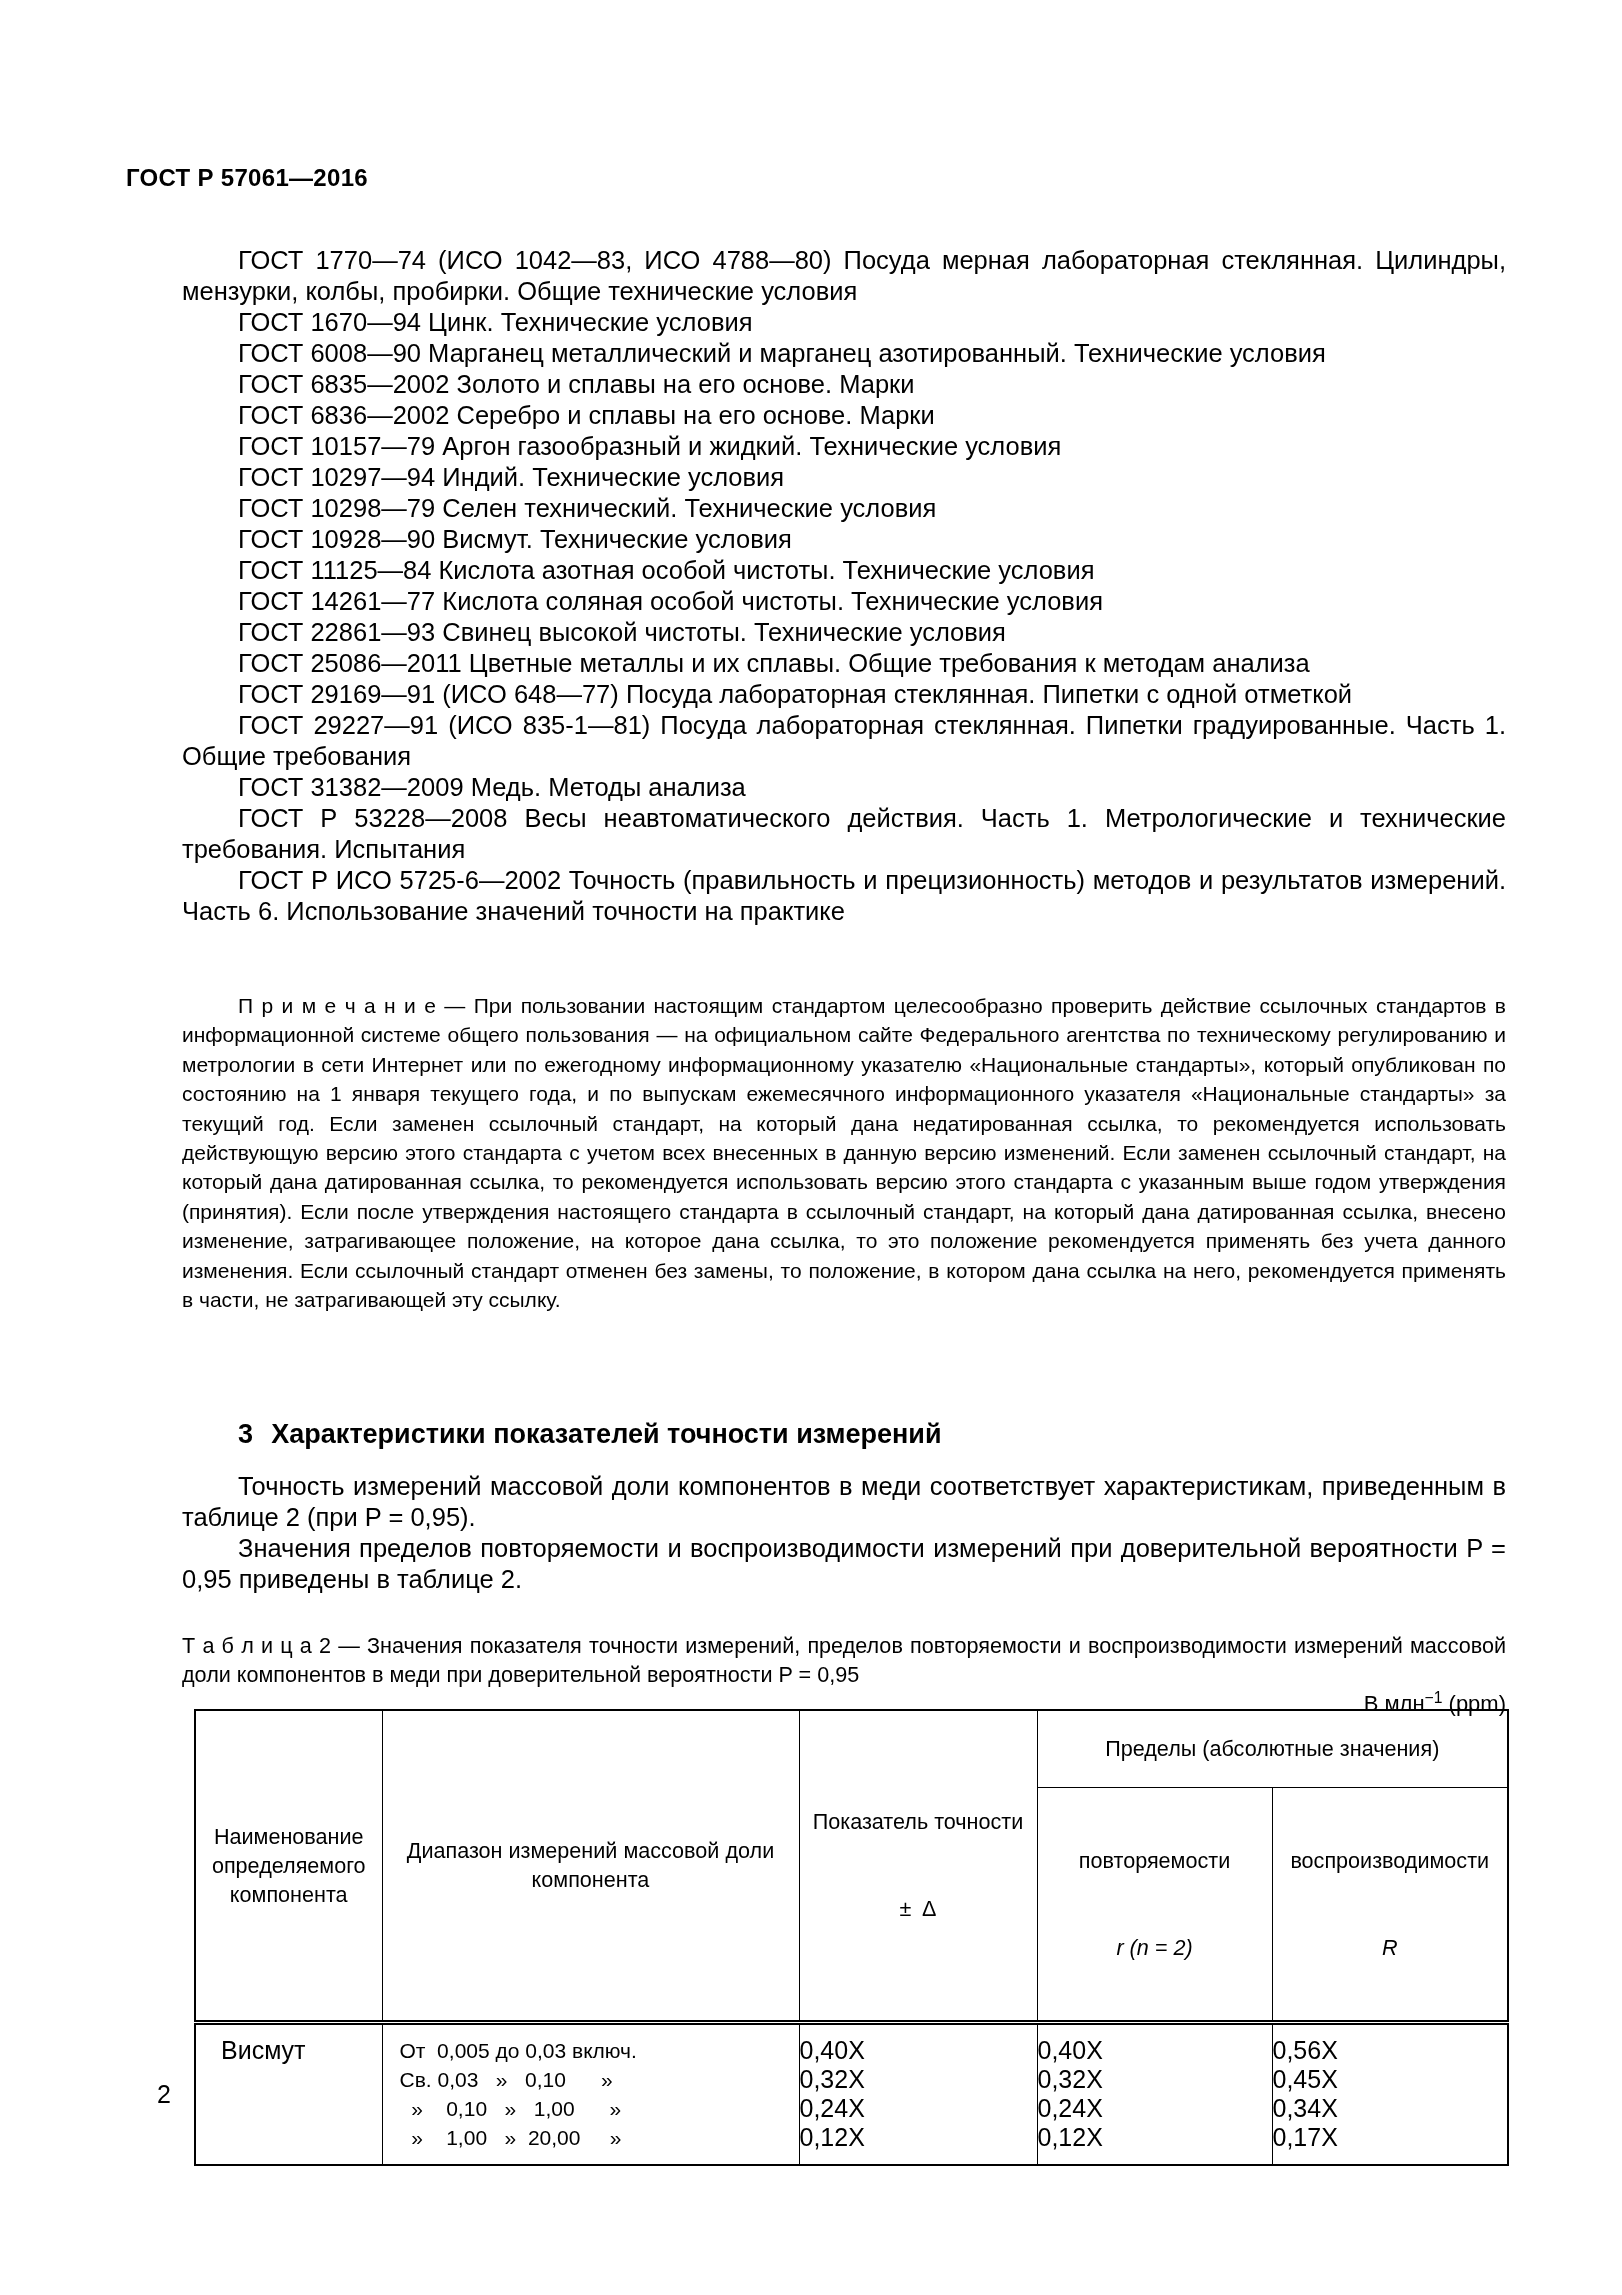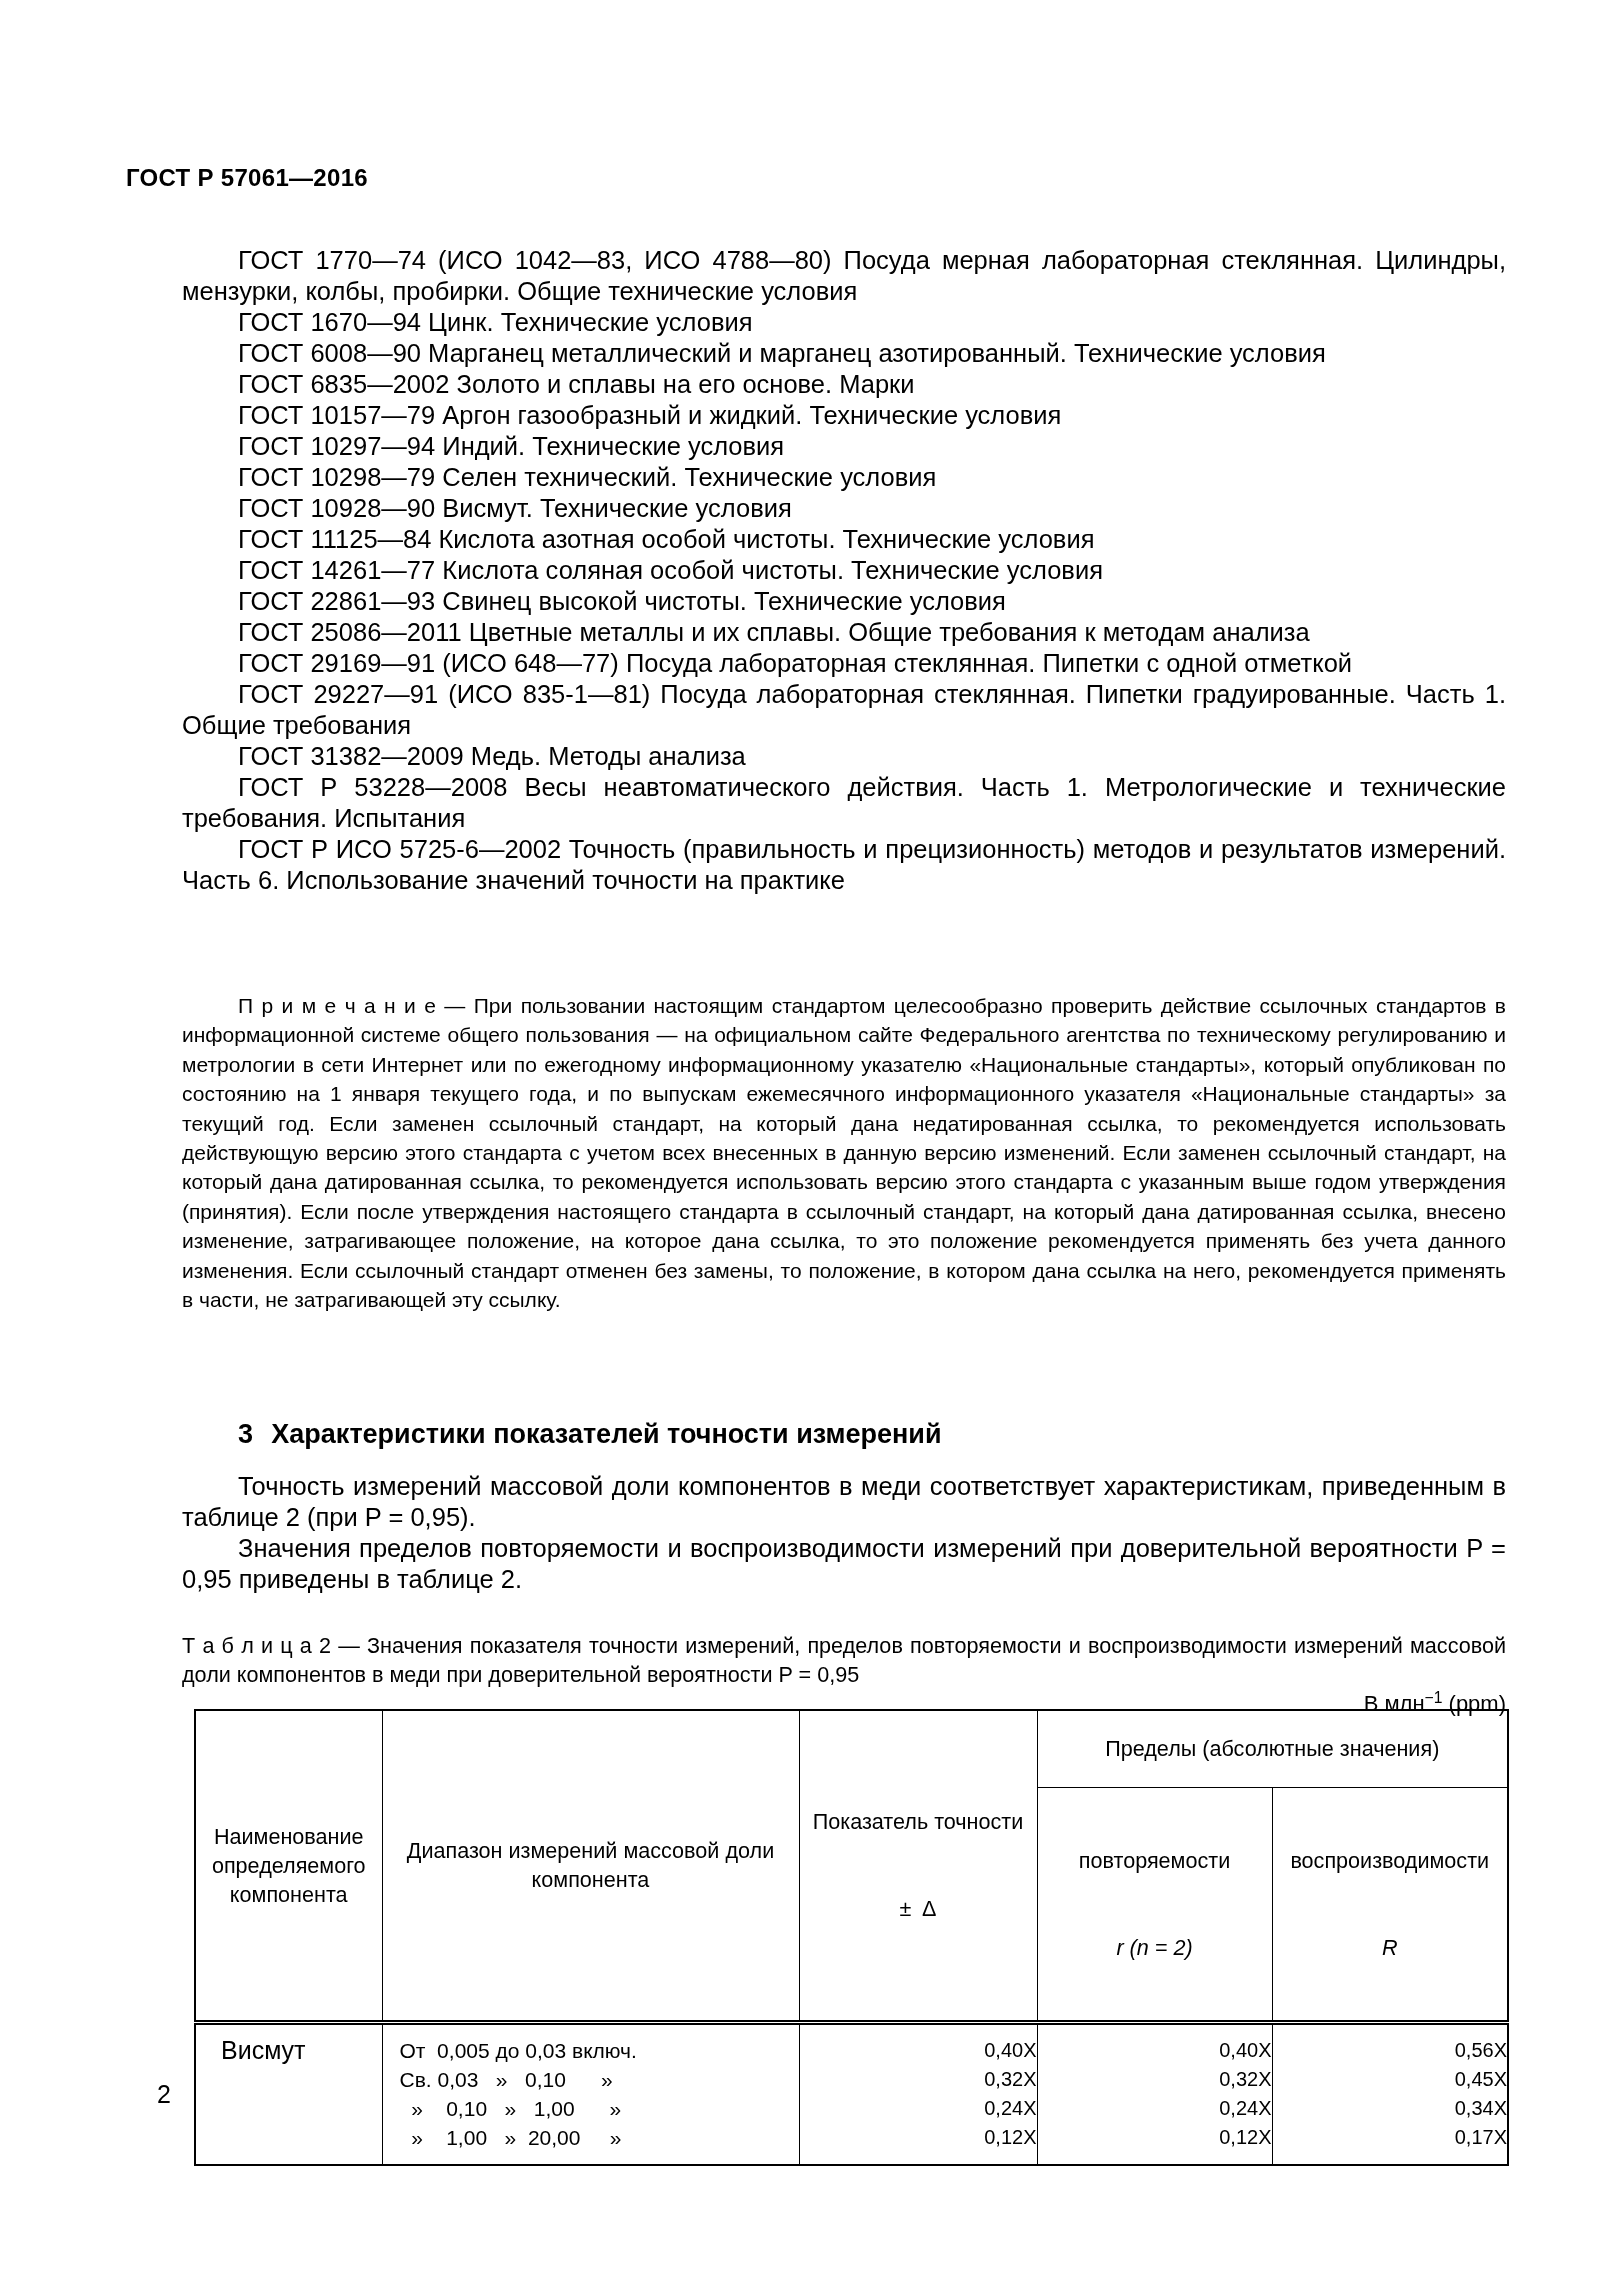--- a/index.html
+++ b/index.html
@@ -121,41 +121,42 @@
     height: 116px;
   }
   .gtable .ital { font-style: italic; }
   td.c-comp { text-align: left; padding-left: 25px; font-size: 25px; }
   td.c-range {
     text-align: left;
     padding-left: 17px;
     font-size: 21px;
   }
   td.c-range div { white-space: pre; }
-  td.c-val { text-align: right; font-size: 20px; margin-left: 35px; }
+  td.c-val { text-align: left; font-size: 25px; margin-left: 35px; }
 
   .page-number {
     position: absolute;
     left: 157px;
     top: 2080px;
     font-size: 25px;
   }
 </style>
 </head>
 <body>
 
 <div class="page">
 
   <div class="doc-title">ГОСТ Р 57061—2016</div>
 
   <div class="col refs">
     <p>ГОСТ 1770—74 (ИСО 1042—83, ИСО 4788—80) Посуда мерная лабораторная стеклянная. Цилиндры, мензурки, колбы, пробирки. Общие технические условия</p>
     <p>ГОСТ 1670—94 Цинк. Технические условия</p>
     <p>ГОСТ 6008—90 Марганец металлический и марганец азотированный. Технические условия</p>
     <p>ГОСТ 6835—2002 Золото и сплавы на его основе. Марки</p>
+    <p>ГОСТ 6836—2002 Серебро и сплавы на его основе. Марки</p>
     <p>ГОСТ 10157—79 Аргон газообразный и жидкий. Технические условия</p>
     <p>ГОСТ 10297—94 Индий. Технические условия</p>
     <p>ГОСТ 10298—79 Селен технический. Технические условия</p>
     <p>ГОСТ 10928—90 Висмут. Технические условия</p>
     <p>ГОСТ 11125—84 Кислота азотная особой чистоты. Технические условия</p>
     <p>ГОСТ 14261—77 Кислота соляная особой чистоты. Технические условия</p>
     <p>ГОСТ 22861—93 Свинец высокой чистоты. Технические условия</p>
     <p>ГОСТ 25086—2011 Цветные металлы и их сплавы. Общие требования к методам анализа</p>
     <p>ГОСТ 29169—91 (ИСО 648—77) Посуда лабораторная стеклянная. Пипетки с одной отметкой</p>
     <p>ГОСТ 29227—91 (ИСО 835-1—81) Посуда лабораторная стеклянная. Пипетки градуированные. Часть 1. Общие требования</p>

